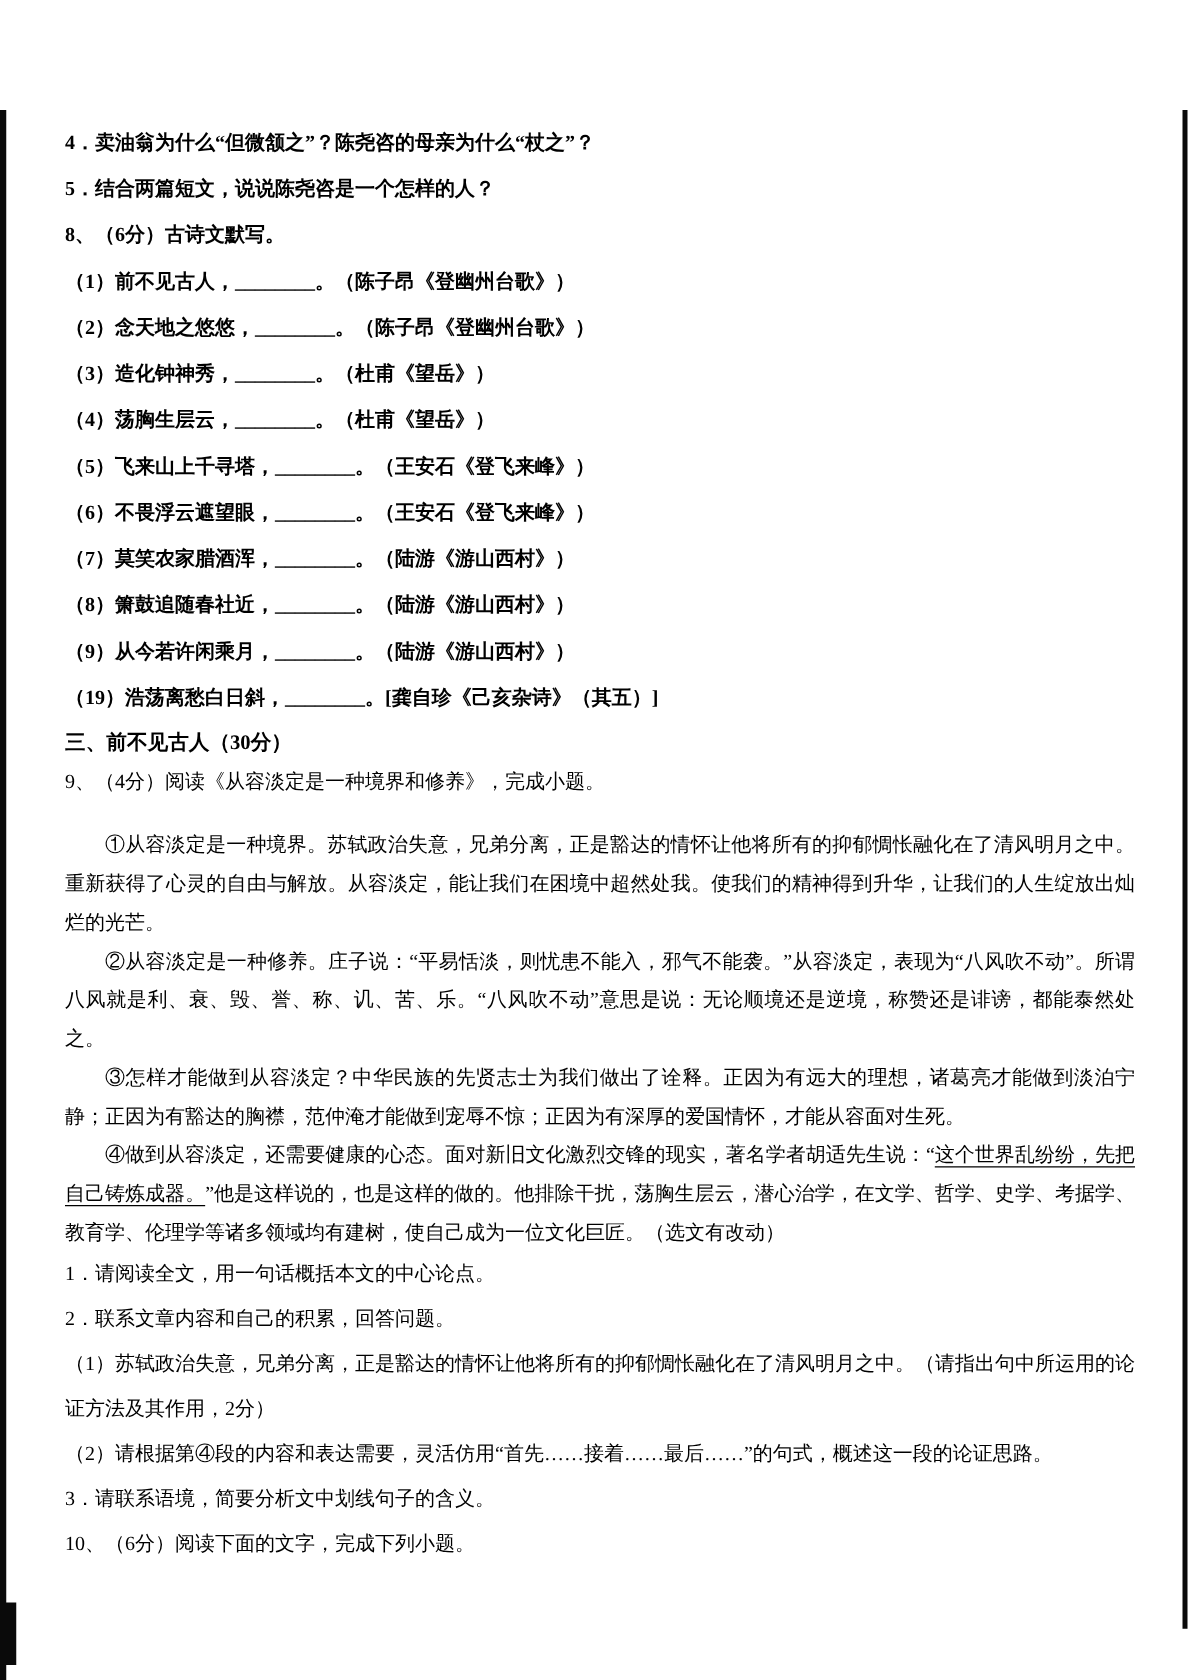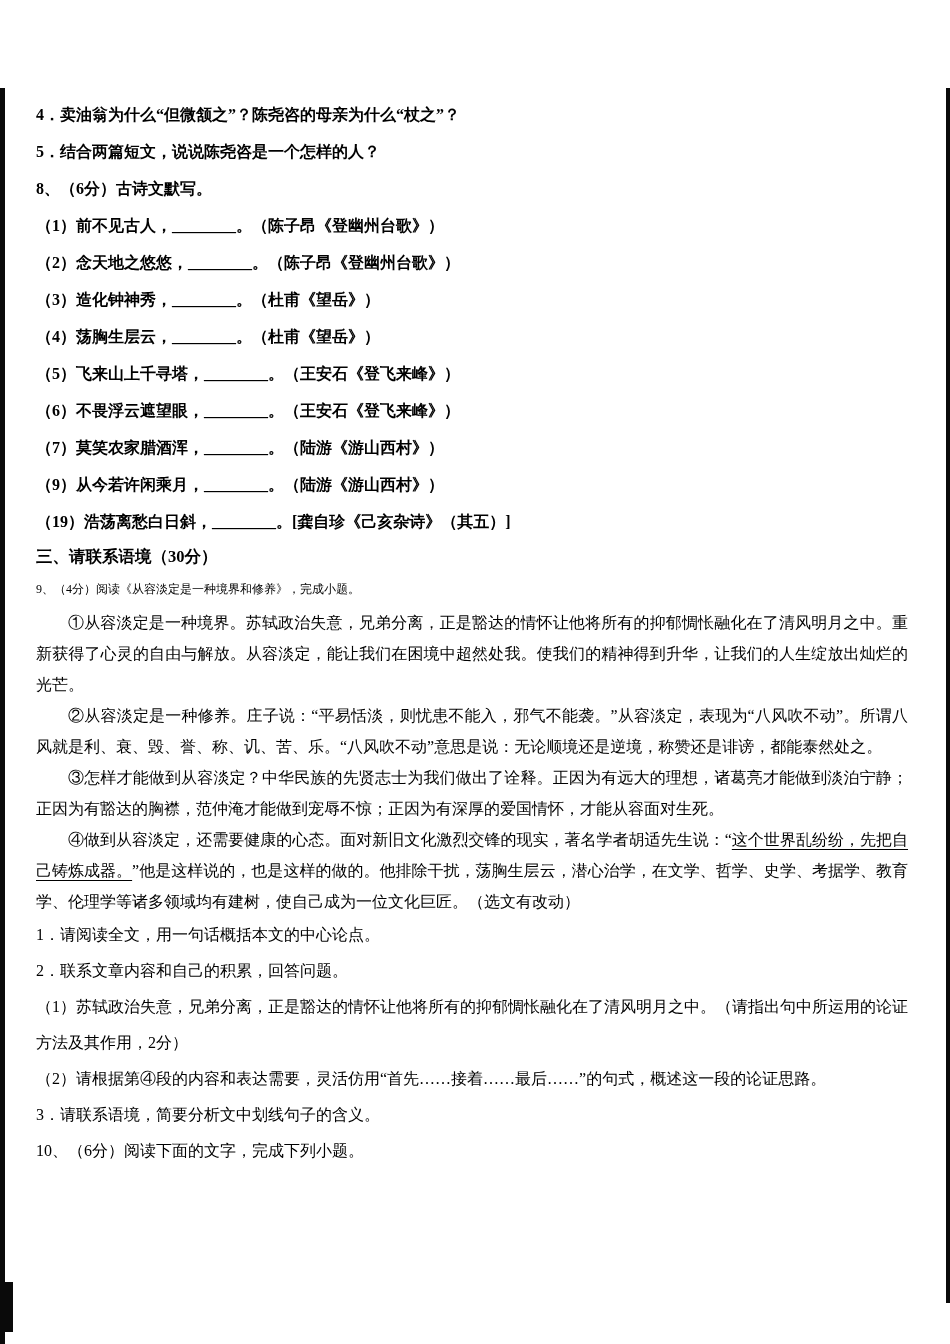--- a/index.html
+++ b/index.html
@@ -13,30 +13,30 @@
   }
   .page { position: absolute; inset: 0; background: #fff; }
 
   
   .edge-left  { position: absolute; left: 0;  top: 88px; width: 5px;  height: 1256px; background: #0a0a0a; }
   .edge-right { position: absolute; right: 0; top: 88px; width: 4px;  height: 1215px; background: #0a0a0a; }
   .corner-blob{ position: absolute; left: 0;  top: 1282px; width: 13px; height: 50px; background: #0a0a0a; }
 
   .content {
     position: absolute;
-    left: 36px; right: 42px; top: 96px;
+    left: 52px; right: 42px; top: 96px;
   }
   p { margin: 0; }
 
   .q    { font-size: 16px; line-height: 37px; text-align: justify; }
   .bold { font-weight: bold; }
 
   .section-heading { font-size: 16.5px; font-weight: bold; line-height: 34px; }
 
-  .intro { font-size: 12px; line-height: 30px; margin-bottom: 3px; }
+  .intro { font-size: 16px; line-height: 30px; margin-bottom: 20px; }
 
   .para {
     font-size: 16px;
     line-height: 31px;
     text-indent: 2em;
     text-align: justify;
   }
   .para .u { text-decoration: underline; text-underline-offset: 4px; }
 
   .sub { font-size: 16px; line-height: 36px; text-align: justify; }
@@ -56,24 +56,25 @@
     <p class="q bold">5．结合两篇短文，说说陈尧咨是一个怎样的人？</p>
 
     <p class="q bold">8、（6分）古诗文默写。</p>
     <p class="q bold">（1）前不见古人，________。（陈子昂《登幽州台歌》）</p>
     <p class="q bold">（2）念天地之悠悠，________。（陈子昂《登幽州台歌》）</p>
     <p class="q bold">（3）造化钟神秀，________。（杜甫《望岳》）</p>
     <p class="q bold">（4）荡胸生层云，________。（杜甫《望岳》）</p>
     <p class="q bold">（5）飞来山上千寻塔，________。（王安石《登飞来峰》）</p>
     <p class="q bold">（6）不畏浮云遮望眼，________。（王安石《登飞来峰》）</p>
     <p class="q bold">（7）莫笑农家腊酒浑，________。（陆游《游山西村》）</p>
+    <p class="q bold">（8）箫鼓追随春社近，________。（陆游《游山西村》）</p>
     <p class="q bold">（9）从今若许闲乘月，________。（陆游《游山西村》）</p>
     <p class="q bold">（19）浩荡离愁白日斜，________。[龚自珍《己亥杂诗》（其五）]</p>
 
-    <p class="section-heading">三、请联系语境（30分）</p>
+    <p class="section-heading">三、前不见古人（30分）</p>
 
     <p class="intro">9、（4分）阅读《从容淡定是一种境界和修养》，完成小题。</p>
 
     <p class="para">①从容淡定是一种境界。苏轼政治失意，兄弟分离，正是豁达的情怀让他将所有的抑郁惆怅融化在了清风明月之中。重新获得了心灵的自由与解放。从容淡定，能让我们在困境中超然处我。使我们的精神得到升华，让我们的人生绽放出灿烂的光芒。</p>
     <p class="para">②从容淡定是一种修养。庄子说：“平易恬淡，则忧患不能入，邪气不能袭。”从容淡定，表现为“八风吹不动”。所谓八风就是利、衰、毁、誉、称、讥、苦、乐。“八风吹不动”意思是说：无论顺境还是逆境，称赞还是诽谤，都能泰然处之。</p>
     <p class="para">③怎样才能做到从容淡定？中华民族的先贤志士为我们做出了诠释。正因为有远大的理想，诸葛亮才能做到淡泊宁静；正因为有豁达的胸襟，范仲淹才能做到宠辱不惊；正因为有深厚的爱国情怀，才能从容面对生死。</p>
     <p class="para"><span>④做到从容淡定，还需要健康的心态。面对新旧文化激烈交锋的现实，著名学者胡适先生说：“</span><span class="u">这个世界乱纷纷，先把自己铸炼成器。</span><span>”他是这样说的，也是这样的做的。他排除干扰，荡胸生层云，潜心治学，在文学、哲学、史学、考据学、教育学、伦理学等诸多领域均有建树，使自己成为一位文化巨匠。（选文有改动）</span></p>
 
     <p class="sub">1．请阅读全文，用一句话概括本文的中心论点。</p>
     <p class="sub">2．联系文章内容和自己的积累，回答问题。</p>

